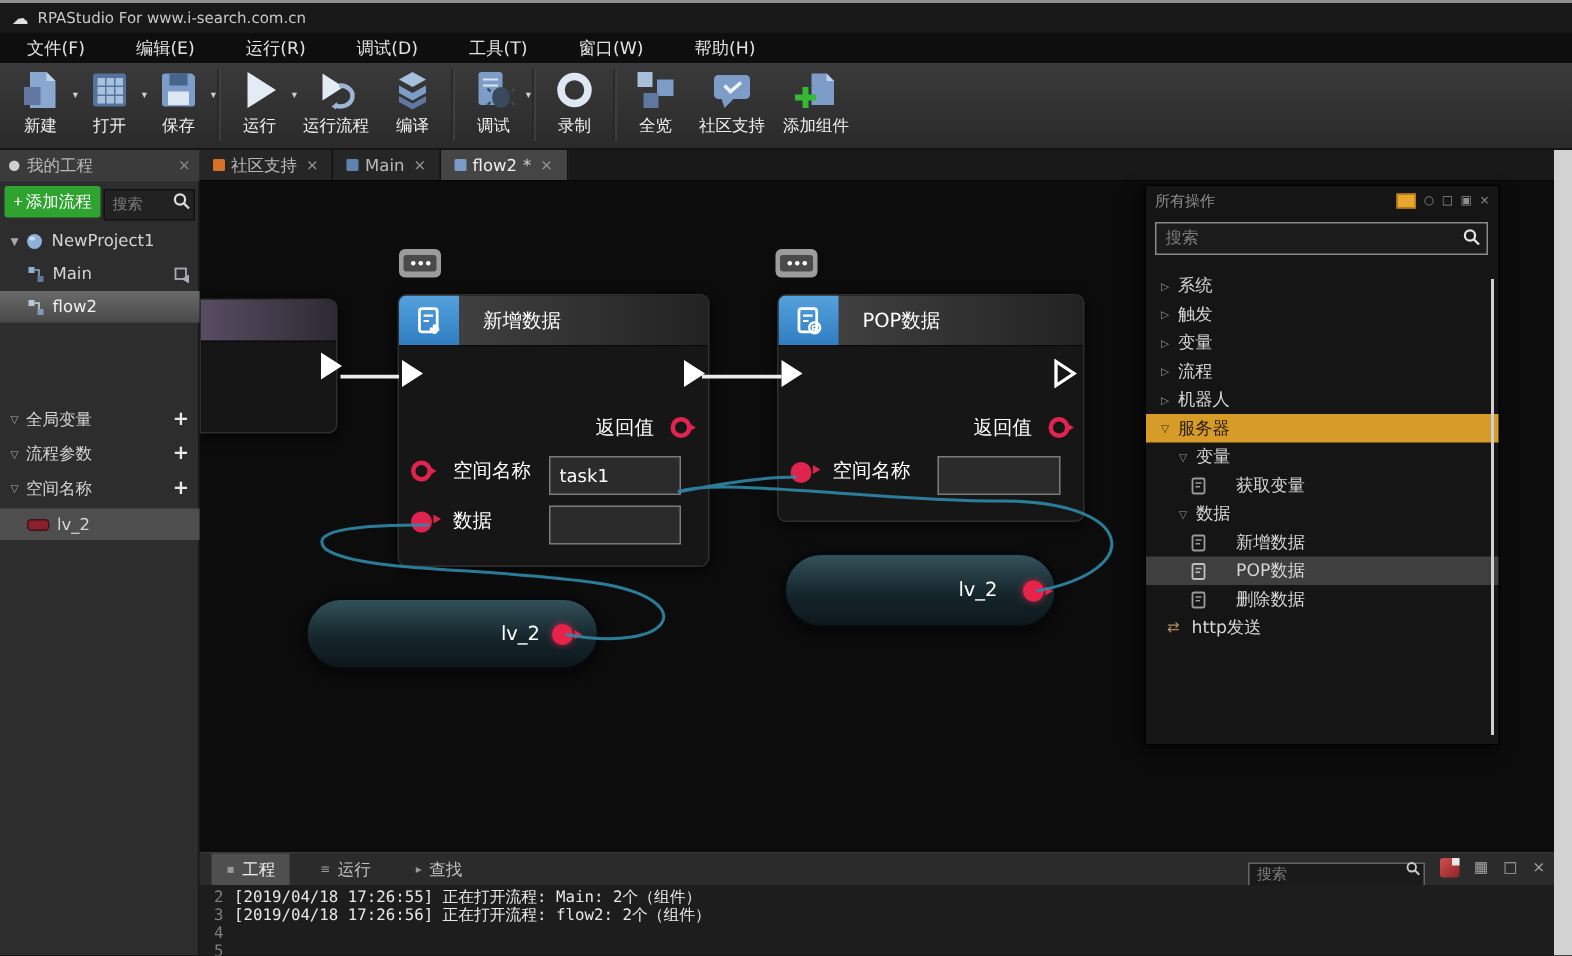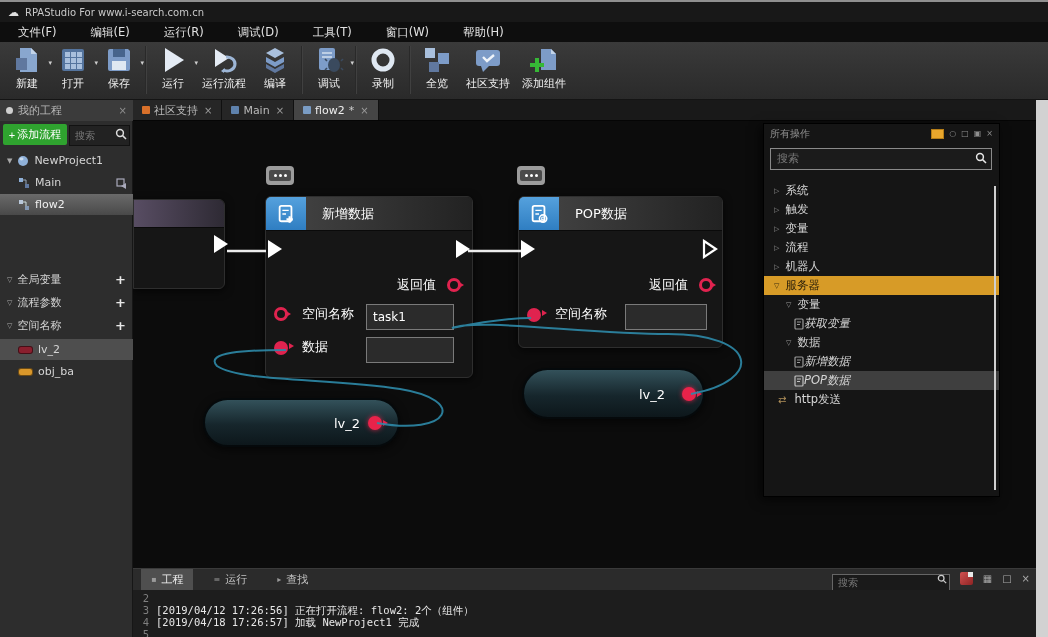--- a/index.html
+++ b/index.html
@@ -105,21 +105,21 @@
   .ysq { width:13px; height:10px; background:#e8a62c; border:1px solid #b57d17; display:inline-block; }
   .hic { color:#8f8f8f; font-size:8px; line-height:1; }
   .ops-search { position:absolute; left:6px; right:7px; top:23px; height:22px; }
   .ops-search input { width:100%; height:100%; background:#1b1b1b; border:1px solid #8a8a8a; color:#ddd;
     font-size:11px; padding:0 20px 0 6px; font-family:inherit; }
   .ops-search .mag { right:5px; top:5px; }
   .ops-tree { position:absolute; left:0; top:57px; width:235px; }
   .op-row { height:19px; display:flex; align-items:center; gap:6px; color:#d6d6d6; font-size:11.5px;
     padding-left:10px; }
   .op-row.lvl1 { padding-left:22px; }
-  .op-row.lvl2 { padding-left:30px; gap:0;font-style:italic; }
+  .op-row.lvl2 { padding-left:30px; gap:20px; }
   .op-row.sel-orange { background:#d79b27; color:#2a1f0a; }
   .op-row.sel-orange .op-arrow { color:#3a2c10; }
   .op-row.sel-gray { background:#3f3f3f; }
   .op-arrow { font-size:7px; color:#999; }
   .doc-ic { width:10px; height:12px; display:inline-block; }
   .http-ic { color:#b0905a; font-size:10px; }
   .ops-scroll { position:absolute; right:3px; top:62px; bottom:6px; width:2px; background:#cfcfcf; }
 
   
   .bottom { position:absolute; left:133px; top:568px; width:915px; height:69px; background:#232323;
@@ -363,24 +363,20 @@
   </div>
   <div class="sb-row" style="top:215px;">
     <span class="tree-arrow">▽</span>
     <span>空间名称</span>
     <span class="plus">+</span>
   </div>
   <div class="sb-row indent sel2" style="top:239px;">
     <span class="vbadge" style="background:#8a1f2e;"></span>
     <span>lv_2</span>
   </div>
-  <div class="sb-row indent" style="top:261px;">
-    <span class="vbadge" style="background:#d9972b;"></span>
-    <span>obj_ba</span>
-  </div>
 </div>
 
 <div class="node" style="left:133px; top:199px; width:92px; height:90px; border-radius:0 6px 6px 0;">
   <div class="node-header" style="background:linear-gradient(90deg,#584d63,#2e2a34); border-radius:0 5px 0 0; height:28px;"></div>
   <div class="tri" style="right:-4px; top:35px;"></div>
 </div>
 
 <div class="comment-chip" style="left:266px; top:166px;">
   <div class="comment-inner">
       <i></i>
@@ -523,20 +519,27 @@
         </svg>
         <span>新增数据</span>
       </div>
     <div class="op-row lvl2 sel-gray">
         <svg class="doc-ic" viewBox="0 0 10 12">
           <rect x="1" y="1" width="8" height="10" rx="1" fill="none" stroke="#c0c0c0" stroke-width="1.2"></rect>
           <path d="M3 4h4M3 6.5h3" stroke="#c0c0c0" stroke-width="1"></path>
         </svg>
         <span>POP数据</span>
       </div>
+    <div class="op-row lvl2">
+        <svg class="doc-ic" viewBox="0 0 10 12">
+          <rect x="1" y="1" width="8" height="10" rx="1" fill="none" stroke="#9a9a9a" stroke-width="1.2"></rect>
+          <path d="M3 4h4M3 6.5h3" stroke="#9a9a9a" stroke-width="1"></path>
+        </svg>
+        <span>删除数据</span>
+      </div>
     <div class="op-row lvl1" style="padding-left:14px; gap:8px;">
         <span class="http-ic">⇄</span>
         <span>http发送</span>
       </div>
   </div>
   <div class="ops-scroll"></div>
 </div>
 
 <div class="bottom">
   <div class="out-tabbar">
@@ -562,28 +565,28 @@
     <div class="out-icons">
       <span class="redbook"></span>
       <span class="oic">▦</span>
       <span class="oic">□</span>
       <span class="oic">×</span>
     </div>
   </div>
   <div class="log">
     <div class="logline">
       <span class="lognum">2</span>
+      <span class="logtext">[2019/04/18 17:26:55] 正在打开流程: Main: 2个（组件）</span>
     </div>
     <div class="logline">
       <span class="lognum">3</span>
-      <span class="logtext">[2019/04/12 17:26:56] 正在打开流程: flow2: 2个（组件）</span>
+      <span class="logtext">[2019/04/18 17:26:56] 正在打开流程: flow2: 2个（组件）</span>
     </div>
     <div class="logline">
       <span class="lognum">4</span>
-      <span class="logtext">[2019/04/18 17:26:57] 加载 NewProject1 完成</span>
     </div>
     <div class="logline">
       <span class="lognum">5</span>
       <span class="logtext"></span>
     </div>
   </div>
 </div>
 
 <div class="edge-strip"></div>
 

